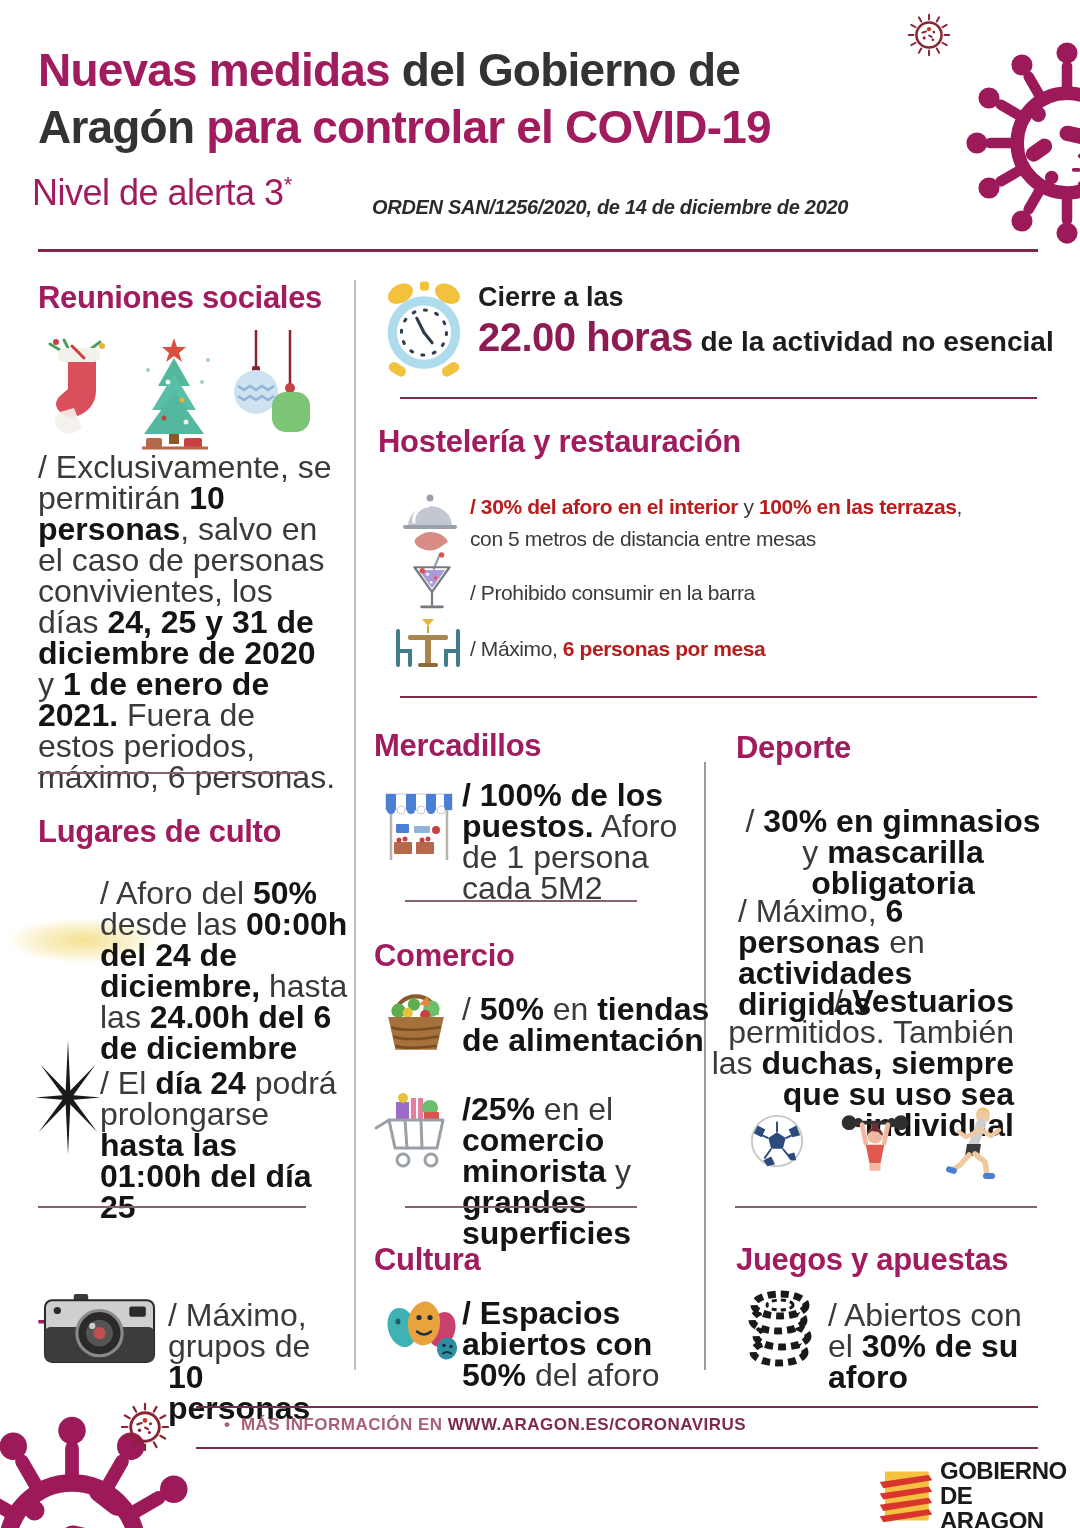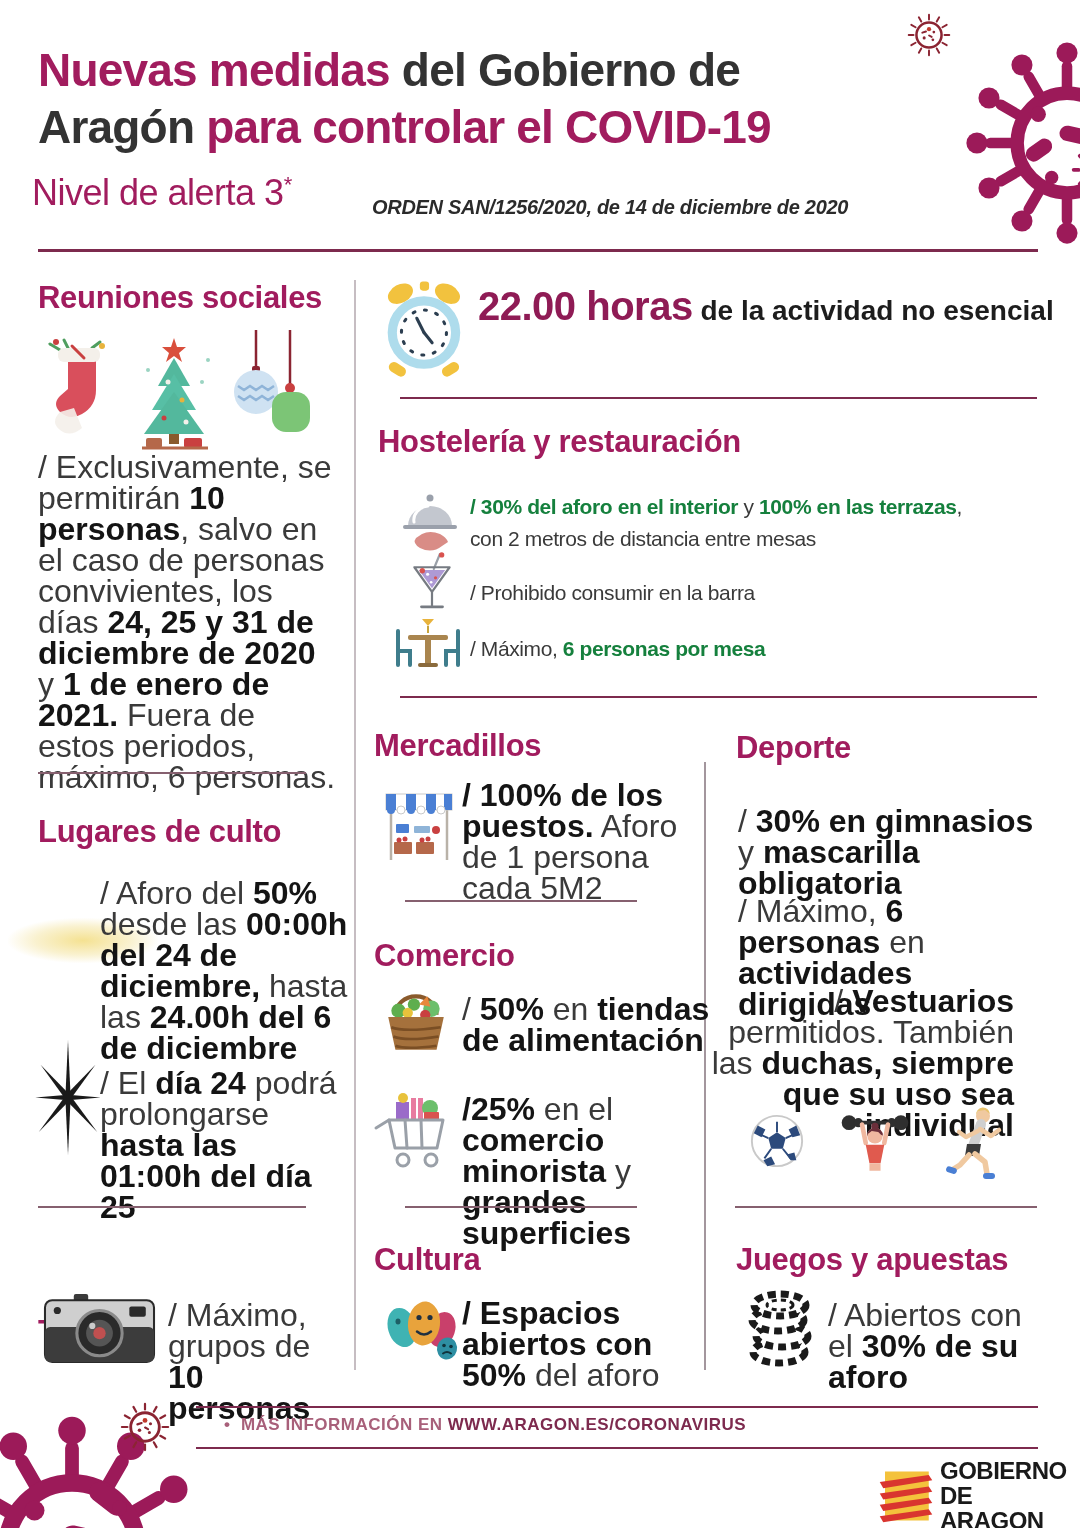--- a/index.html
+++ b/index.html
@@ -13,21 +13,21 @@
   .p b{color:#141414;}
   .hr{background:#7d2a4e;height:3px;}
   .soft{background:#86606f;height:2px;}
   .vdiv{width:2px;}
   .alert{font-size:36px;color:#a11c5e;letter-spacing:-0.5px;}
   .order{font-size:20px;font-weight:bold;font-style:italic;color:#2b2b2b;letter-spacing:-0.3px;}
   .closure1{font-size:27px;font-weight:bold;color:#1d1d1d;}
   .closure2{font-size:40px;font-weight:bold;color:#8f1b55;letter-spacing:-0.5px;}
   .closure3{font-size:28px;font-weight:bold;color:#1d1d1d;}
   .hostline{font-size:21px;line-height:30px;letter-spacing:-0.4px;white-space:nowrap;color:#3a3a3a;}
-  .hostline b{color:#15803d;margin-top:21px;}
+  .hostline b{color:#b91c1c;margin-top:21px;}
   .glow{background:radial-gradient(ellipse at center, rgba(244,224,140,0.95) 0%, rgba(244,228,160,0.5) 45%, rgba(255,255,255,0) 72%);}
   .footnote{font-size:17px;letter-spacing:0.5px;color:#a8607a;font-weight:bold;}
   .footnote .url{color:#7d2a4e;}
   .logotxt{font-size:24px;line-height:25px;font-weight:bold;color:#1a1a1a;letter-spacing:-0.5px;}
   svg{display:block;}
 </style>
 </head>
 <body>
 
 <div class="page">
@@ -230,37 +230,38 @@
       <rect x="39" y="5" width="9" height="9" rx="3" fill="#f2c23e"></rect>
       <circle cx="43" cy="55" r="31" fill="#ffffff" stroke="#aedcec" stroke-width="9"></circle>
       <circle cx="43" cy="55" r="22" fill="none" stroke="#2c3e50" stroke-width="3" stroke-dasharray="2 9.5" stroke-linecap="round"></circle>
       <line x1="43" y1="55" x2="36" y2="41" stroke="#2c3e50" stroke-width="3" stroke-linecap="round"></line>
       <line x1="43" y1="55" x2="51" y2="65" stroke="#2c3e50" stroke-width="3" stroke-linecap="round"></line>
       <rect x="8" y="86" width="18" height="10" rx="5" fill="#f2c23e" transform="rotate(32 17 91)"></rect>
       <rect x="60" y="86" width="18" height="10" rx="5" fill="#f2c23e" transform="rotate(-32 69 91)"></rect>
     </svg>
   </span>
   <div class="abs" style="left:478px;top:282px;width:580px;">
+    <div class="closure1">Cierre a las</div>
     <div style="white-space:nowrap;margin-top:2px;"><span class="closure2">22.00 horas</span><span class="closure3"> de la actividad no esencial</span></div>
   </div>
   <div class="abs hr" style="left:400px;top:397px;width:637px;height:2px;"></div>
 
   <div class="abs h2" style="left:378px;top:424px;">Hostelería y restauración</div>
 
   <span class="abs" style="left:402px;top:490px;">
     <svg width="56" height="64" viewBox="0 0 56 64">
       <circle cx="28" cy="8" r="3.5" fill="#9aa0ab"></circle>
       <path d="M6,36 a22,20 0 0 1 44,0 z" fill="#c3c7cf"></path>
       <path d="M12,32 a16,14 0 0 1 14,-16" stroke="#ffffff" stroke-width="3" fill="none" stroke-linecap="round"></path>
       <line x1="3" y1="37" x2="53" y2="37" stroke="#9aa0ab" stroke-width="4" stroke-linecap="round"></line>
       <path d="M20,44 q8,-4 18,0 q6,3 8,8 l-6,4 q-10,8 -22,2 q-8,-5 -4,-10 z" fill="#d98c86"></path>
     </svg>
   </span>
   <div class="abs hostline" style="left:470px;top:492px;"><b>/ 30% del aforo en el interior</b><span> y </span><b>100% en las terrazas</b><span>,</span></div>
-  <div class="abs hostline" style="left:470px;top:524px;">con 2 metros de distancia entre mesas</div>
+  <div class="abs hostline" style="left:470px;top:524px;">con 5 metros de distancia entre mesas</div>
 
   <span class="abs" style="left:410px;top:548px;">
     <svg width="44" height="86" viewBox="0 0 50 90">
       <line x1="34" y1="3" x2="27" y2="20" stroke="#9aa0a8" stroke-width="2.5" stroke-linecap="round"></line>
       <circle cx="36" cy="4" r="3" fill="#d9534f"></circle>
       <polygon points="10,21 40,21 25,42" fill="#a58fd0" opacity="0.9"></polygon>
       <polygon points="5,18 45,18 25,46" fill="none" stroke="#767b82" stroke-width="2.5" stroke-linejoin="round"></polygon>
       <circle cx="20" cy="26" r="1.8" fill="#ffffff"></circle>
         <circle cx="29" cy="30" r="1.8" fill="#d9534f"></circle>
         <circle cx="24" cy="35" r="1.5" fill="#ffffff"></circle>
@@ -379,21 +380,21 @@
       <path d="M33,42 q7,6 14,0" stroke="#203040" stroke-width="2.5" fill="none" stroke-linecap="round"></path>
       <ellipse cx="63" cy="59" rx="10" ry="11" fill="#2e8fa3" transform="rotate(14 63 59)"></ellipse>
       <circle cx="60" cy="56" r="1.8" fill="#10333d"></circle>
         <circle cx="67" cy="57" r="1.8" fill="#10333d"></circle>
       <path d="M59,64 q4,-3 8,0" stroke="#10333d" stroke-width="2" fill="none" stroke-linecap="round"></path>
     </svg>
   </span>
   <p class="abs p" style="left:462px;top:1298px;width:245px;margin:0;"><b>/ Espacios abiertos con 50%</b><span> del aforo</span></p>
 
   <div class="abs h2" style="left:736px;top:730px;">Deporte</div>
-  <p class="abs p" style="left:738px;top:806px;width:310px;margin:0;"><span>/ </span><b>30% en gimnasios</b><span> y </span><b>mascarilla obligatoria</b></p>
+  <p class="abs p" style="left:738px;top:806px;width:310px;margin:0;text-align:center;"><span>/ </span><b>30% en gimnasios</b><span> y </span><b>mascarilla obligatoria</b></p>
   <p class="abs p" style="left:738px;top:896px;width:310px;margin:0;"><span>/ Máximo, </span><b>6 personas</b><span> en </span><b>actividades dirigidas</b></p>
   <p class="abs p" style="left:699px;top:986px;width:315px;margin:0;text-align:right;"><span>/ </span><b>Vestuarios</b><span> permitidos. También las </span><b>duchas, siempre que su uso sea individual</b></p>
 
   <span class="abs" style="left:748px;top:1112px;">
     <svg width="58" height="58" viewBox="0 0 60 60">
       <circle cx="30" cy="30" r="26" fill="#ffffff" stroke="#c9c9c9" stroke-width="2"></circle>
       <polygon points="30,21 39,27 36,38 24,38 21,27" fill="#2c4a7c"></polygon>
       <polygon points="10,14 18,18 14,26 6,22" fill="#2c4a7c"></polygon>
       <polygon points="50,14 54,24 46,26 42,18" fill="#2c4a7c"></polygon>
       <polygon points="16,50 24,46 28,54 20,56" fill="#2c4a7c"></polygon>

